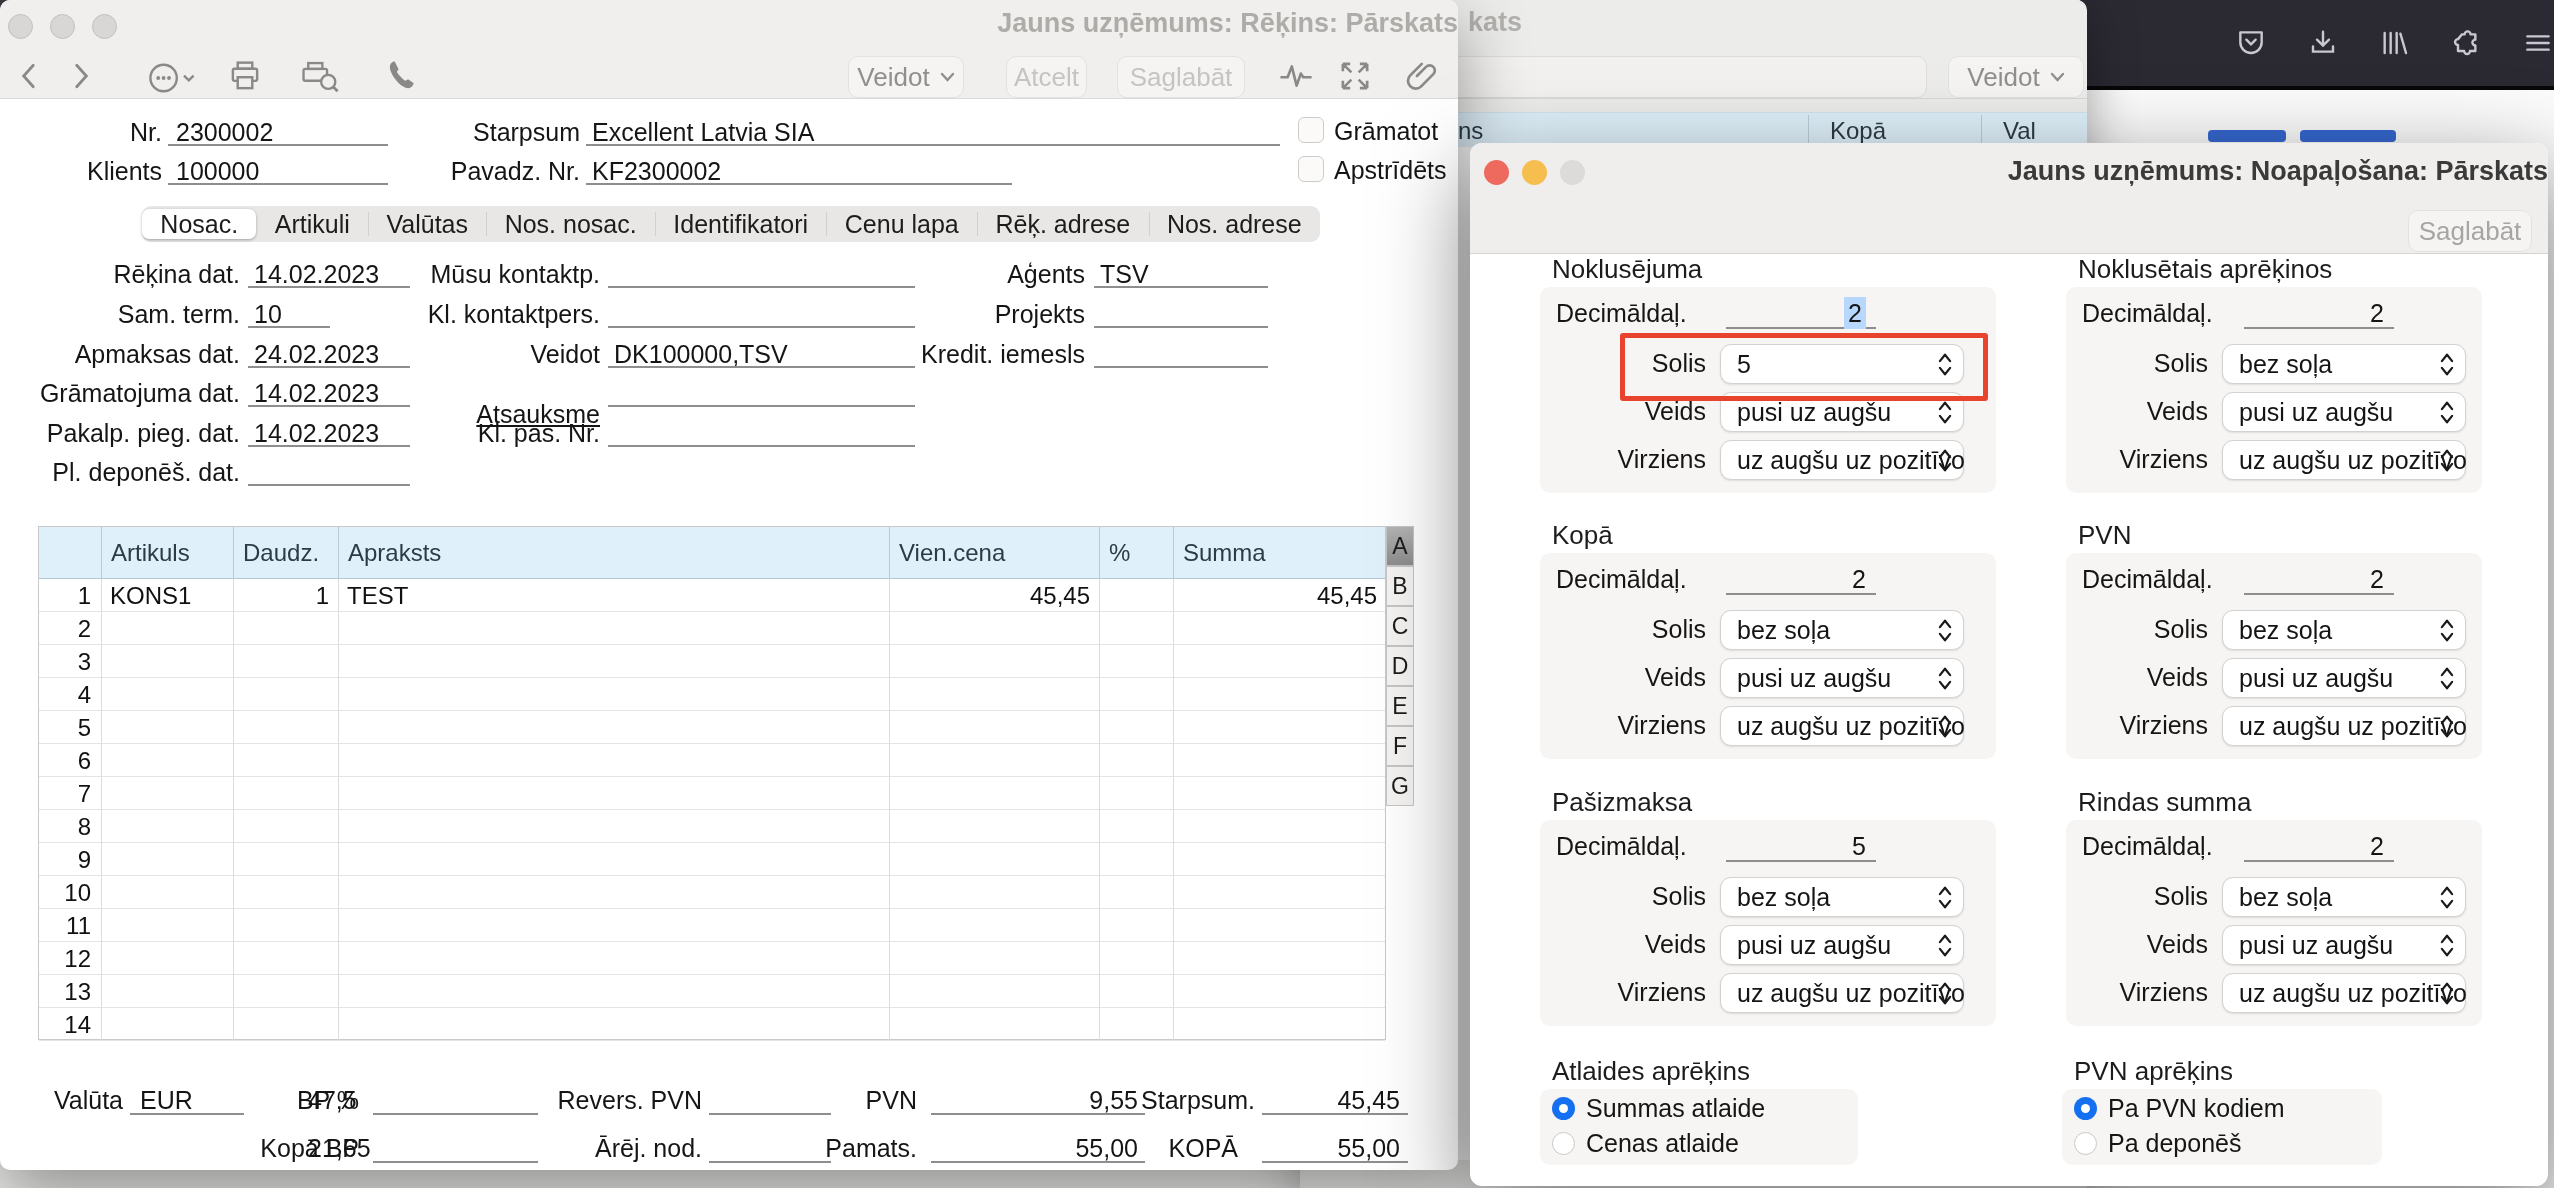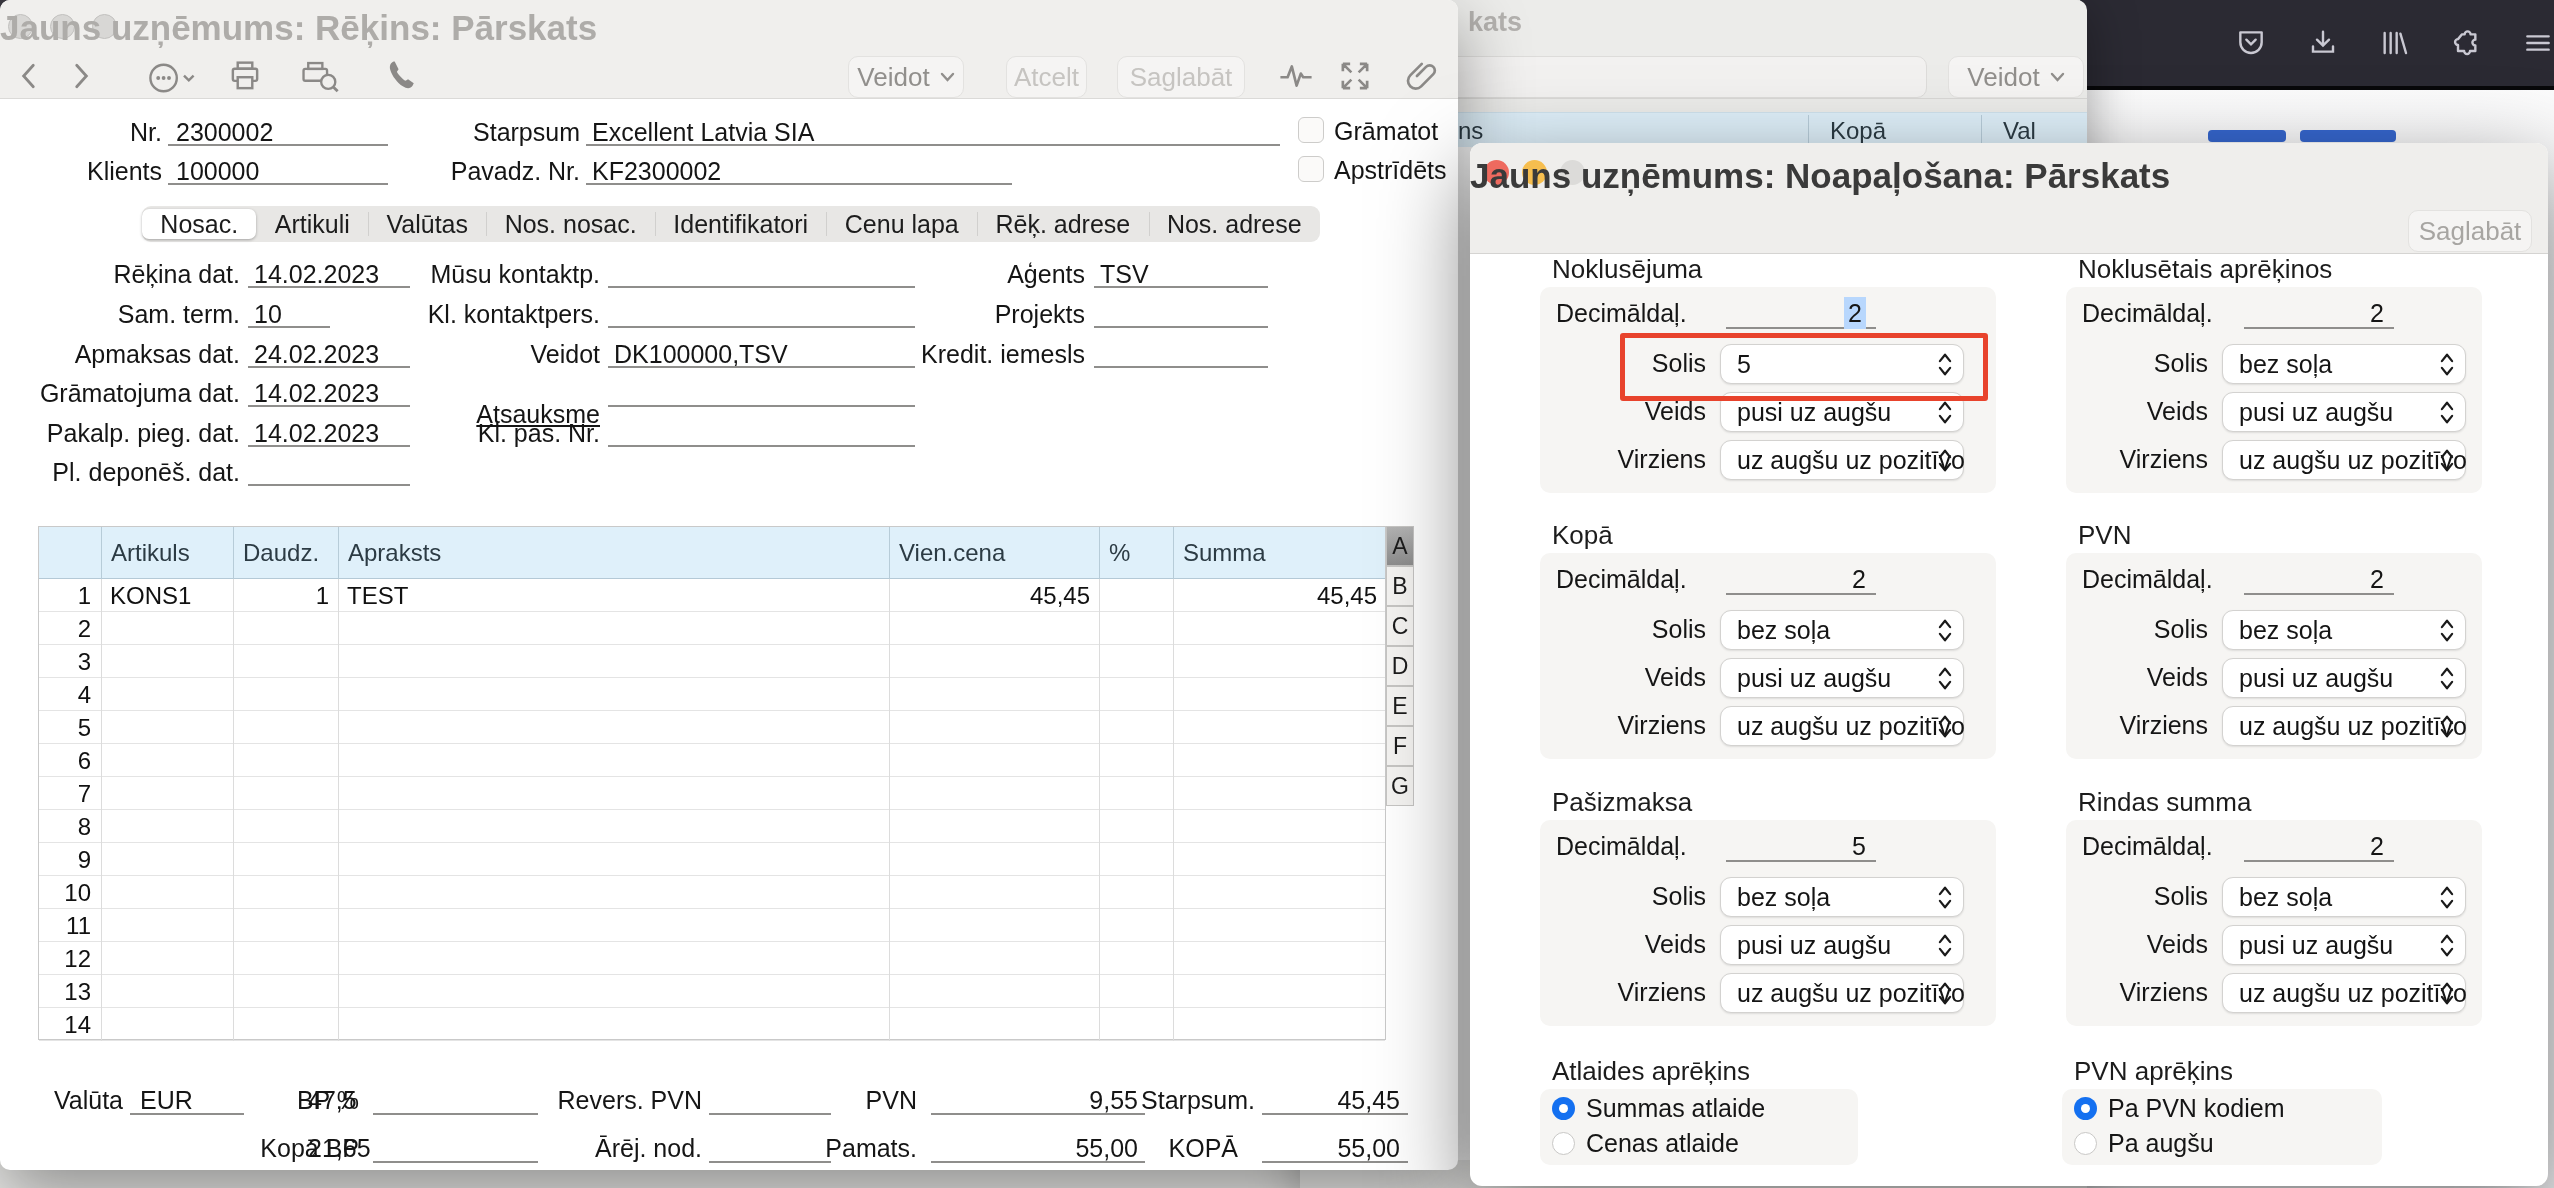--- a/index.html
+++ b/index.html
@@ -30,21 +30,21 @@
        border:1px solid #dddcda;border-radius:10px;}
   #mid-veidot{left:648px;top:56px;width:134px;height:40px;}
   #mid-sep{position:absolute;left:0;top:98px;width:100%;border-top:1px solid #d9d8d6;}
   #mid-band{position:absolute;left:0;top:112px;width:100%;height:34px;background:#dff0fa;
        border-top:1px solid #cfe2ee;border-bottom:1px solid #c4d8e4;}
   .band-txt{position:absolute;top:4px;font-size:24px;color:#2c3b44;}
   .band-sep{position:absolute;top:2px;height:30px;border-left:1px solid #b9cedb;}
   #mid-rows{position:absolute;left:148px;top:147px;width:639px;height:1013px;background:#fdfdfd;}
   
   .light{position:absolute;width:25px;height:25px;border-radius:50%;}
-  .wtitle{position:absolute;width:100%;text-align:left;font-weight:bold;font-size:35px;white-space:nowrap;}
+  .wtitle{position:absolute;width:100%;text-align:right;font-weight:bold;font-size:27px;white-space:nowrap;}
   
   #inv{left:0;top:0;width:1458px;height:1170px;z-index:4;background:#ffffff;border-radius:10px;
        box-shadow:0 25px 70px rgba(0,0,0,.4);}
   #inv-chrome{position:absolute;left:0;top:0;width:100%;height:98px;background:#f0efed;
        border-radius:10px 10px 0 0;border-bottom:1px solid #dbdad8;}
   #inv .wtitle{top:8px;color:#aeaca9;}
   #inv .light{top:14px;background:#d8d7d5;border:1px solid #c2c1bf;box-sizing:border-box;}
   .tb-icon{position:absolute;top:58px;width:36px;height:36px;color:#8b8987;}
   .tb-icon svg{width:100%;height:100%;}
   
@@ -556,18 +556,18 @@
         <div class="card" style="left: 70px; top: 946px; width: 318px; height: 76px;"></div>
         <div class="radio sel" style="left: 82px; top: 954px;"></div>
         <div class="rlabel" style="left: 116px; top: 951px;">Summas atlaide</div>
         <div class="radio" style="left: 82px; top: 989px;"></div>
         <div class="rlabel" style="left: 116px; top: 986px;">Cenas atlaide</div>
         <div class="sect-title" style="left: 604px; top: 913px;">PVN aprēķins</div>
         <div class="card" style="left: 592px; top: 946px; width: 320px; height: 76px;"></div>
         <div class="radio sel" style="left: 604px; top: 954px;"></div>
         <div class="rlabel" style="left: 638px; top: 951px;">Pa PVN kodiem</div>
         <div class="radio" style="left: 604px; top: 989px;"></div>
-        <div class="rlabel" style="left: 638px; top: 986px;">Pa augšu</div>
+        <div class="rlabel" style="left: 638px; top: 986px;">Pa deponēš</div>
       </div>
     <div id="redbox" style="left: 150px; top: 190px; width: 358px; height: 58px; border-color: rgb(232, 67, 44);"></div>
   </div>
 
 </div>
 
 </body></html>

